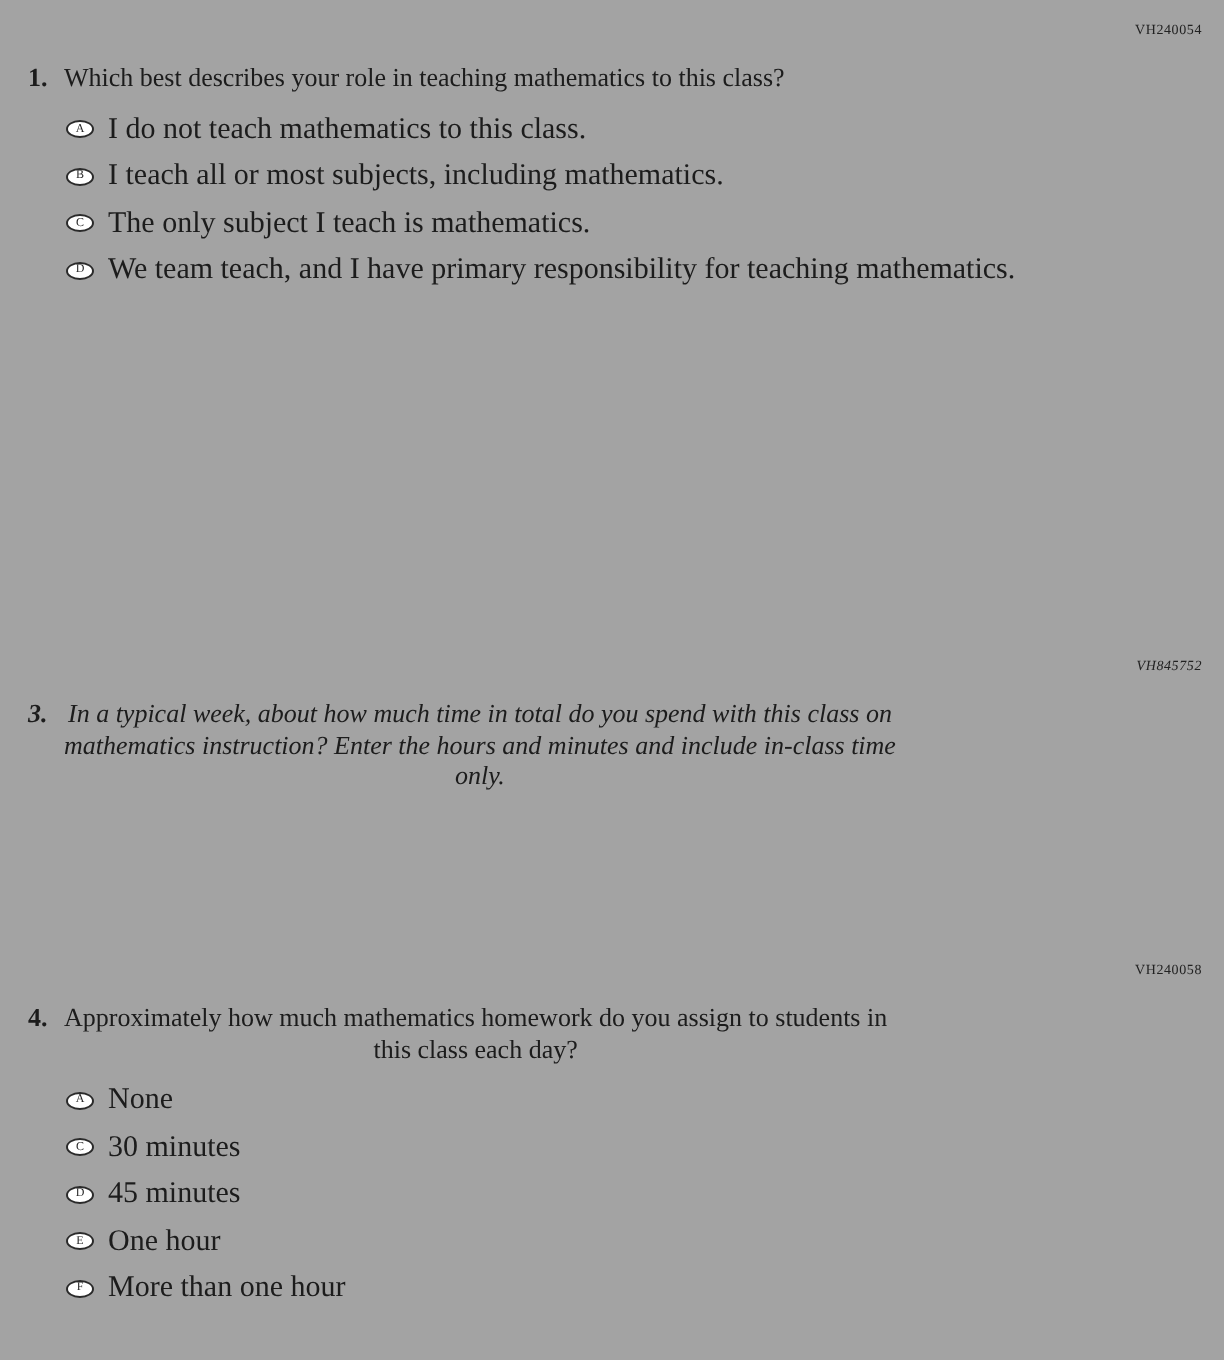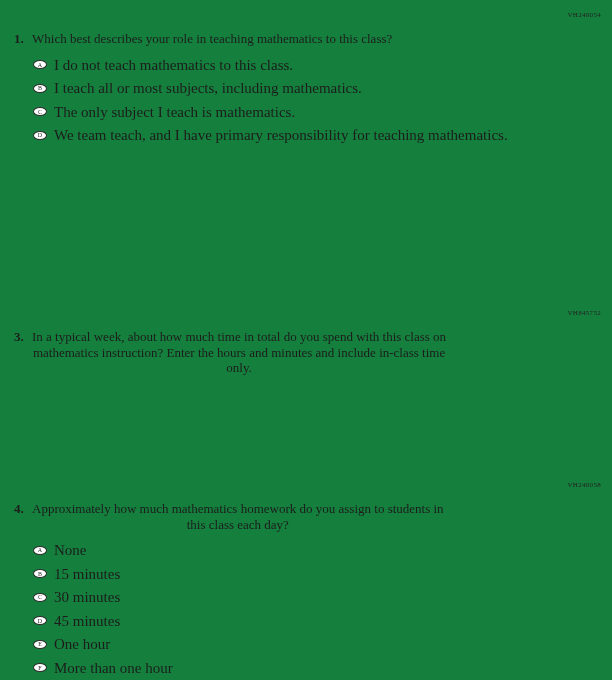--- a/index.html
+++ b/index.html
@@ -1,23 +1,23 @@
 <!DOCTYPE html>
 <html><head>
 <meta charset="utf-8">
 <style>
   * { margin:0; padding:0; box-sizing:border-box; }
   html,body { background:#ffffff; }
   body {
     width:612px; height:680px; position:relative; overflow:hidden;
     font-family:"Liberation Serif", serif; color:#1c1c1c;
   }
-  .page { position:absolute; inset:0; background:#15803d; }
+  .page { position:absolute; inset:0; background:#a3a3a3; }
   .question { position:absolute; left:0; width:612px; }
-  .q1 { top:11px; } .q2 { top:200px; } .q3 { top:309px; } .q4 { top:481px; }
+  .q1 { top:11px; } .q2 { top:200px; } .q3 { top:329px;font-style:italic; } .q4 { top:481px; }
   .code {
     text-align:right; padding-right:11px; font-size:7px; line-height:8px;
     letter-spacing:.3px; color:#222;
   }
   .q-row { display:flex; margin-top:12px; padding-left:14px; }
   .q-num { font-weight:bold; width:18px; flex:none; font-size:13px; line-height:15.5px; }
   .q-text { font-size:13px; line-height:15.5px; max-width:540px;text-align:center; }
   .options { list-style:none; padding-left:33px; margin-top:10px; }
   .option { display:flex; align-items:center; margin-bottom:7.5px; height:16px; cursor:pointer; }
   .oval {
@@ -98,26 +98,20 @@
     </div>
     <ul class="options">
       <li class="option">
         <span class="oval">
             <span class="oval-letter">A</span>
           </span>
         <span class="option-label">None</span>
       </li>
       <li class="option">
         <span class="oval">
-            <span class="oval-letter">B</span>
-          </span>
-        <span class="option-label">15 minutes</span>
-      </li>
-      <li class="option">
-        <span class="oval">
             <span class="oval-letter">C</span>
           </span>
         <span class="option-label">30 minutes</span>
       </li>
       <li class="option">
         <span class="oval">
             <span class="oval-letter">D</span>
           </span>
         <span class="option-label">45 minutes</span>
       </li>

